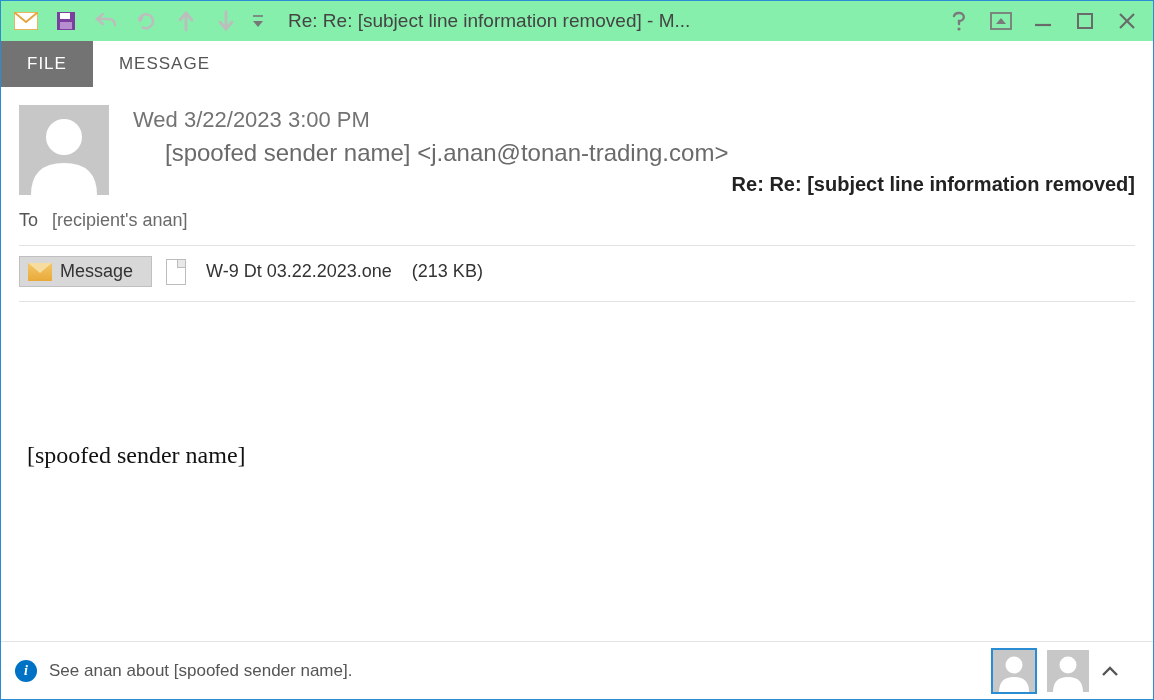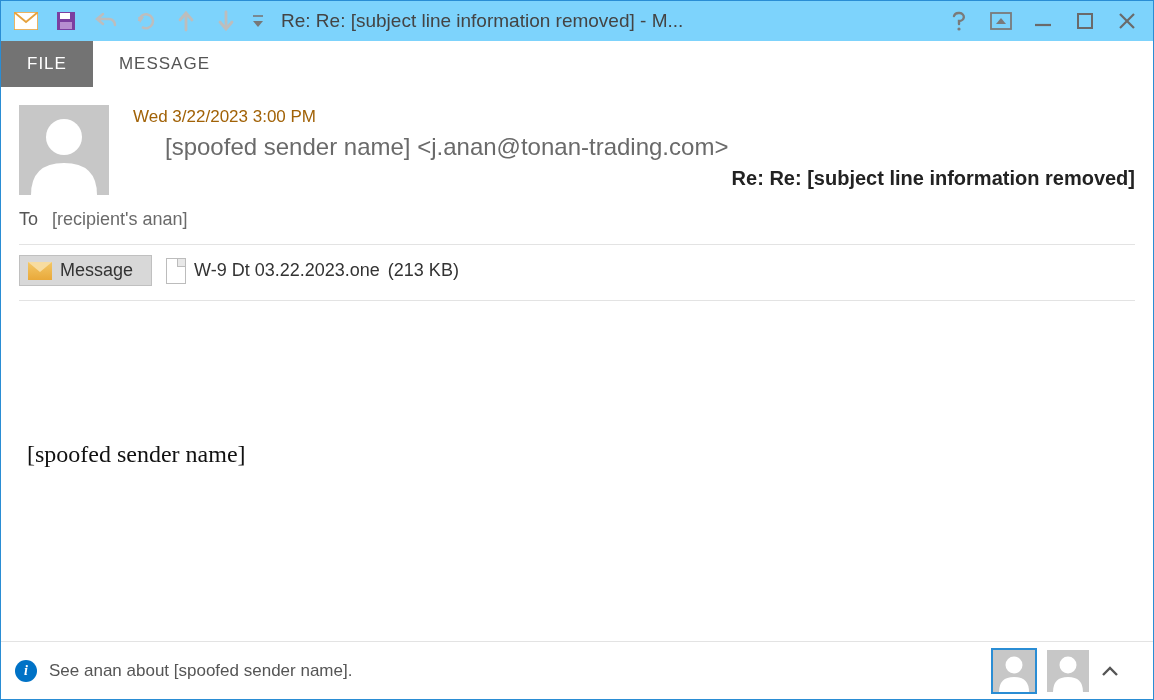--- a/index.html
+++ b/index.html
@@ -1,52 +1,52 @@
 <!DOCTYPE html>
 <html><head>
 <meta charset="utf-8">
 <style>
   * { box-sizing: border-box; margin: 0; padding: 0; }
   html, body { width: 1154px; height: 700px; overflow: hidden; font-family: "Segoe UI", Arial, sans-serif; background: #fff; }
   .window { width: 1154px; height: 700px; border: 1px solid #2a8dd4; display: flex; flex-direction: column; background: #fff; }
 
   
-  .titlebar { height: 40px; display: flex; align-items: center; padding: 0 6px; gap: 8px; background: #7dd3fc; }
+  .titlebar { height: 40px; display: flex; align-items: center; padding: 0 6px; gap: 15px; background: #86efac; }
   .qat { display: flex; align-items: center; gap: 2px; }
   .qat-btn { width: 38px; height: 34px; display: flex; align-items: center; justify-content: center; color: #7c7c7c; }
   .qat-btn.gray { color: #b9b9b9; }
   .title-text { flex: 1; font-size: 19px; color: #444; padding-left: 4px; white-space: nowrap; overflow: hidden; }
   .win-controls { display: flex; align-items: center; gap: 2px; margin-left: auto; }
   .win-btn { width: 40px; height: 34px; display: flex; align-items: center; justify-content: center; color: #6a6a6a; }
 
   
   .ribbon { height: 46px; display: flex; align-items: stretch; background: #fff; }
   .tab { padding: 0 26px; display: flex; align-items: center; font-size: 17px; letter-spacing: 1px; }
   .tab.file { background: #737373; color: #fff; }
   .tab.msg { color: #555; }
 
   
   .hdr { padding: 18px 18px 10px 18px; display: flex; gap: 24px; }
   .avatar-lg { width: 90px; height: 90px; background: #c7c7c7; display: flex; align-items: flex-end; justify-content: center; overflow: hidden; flex-shrink:0; }
   .hdr-lines { flex: 1; display: flex; flex-direction: column; gap: 6px; padding-top: 2px; }
-  .date-line { color: #a16207; font-size: 17px; }
+  .date-line { color: #737373; font-size: 22px; }
   .from-line { color: #6a6a6a; font-size: 24px; margin-left: 32px; }
   .subject-line { color: #222; font-size: 20px; font-weight: 600; text-align: right; }
 
   .to-row { padding: 4px 18px 14px 18px; display: flex; gap: 14px; align-items: baseline; font-size: 18px; color: #6a6a6a; }
   .to-label { width: auto; color:#555; }
 
   .divider { height: 1px; background: #e3e3e3; margin: 0 18px; }
 
   
   .att-row { display: flex; align-items: center; gap: 14px; padding: 10px 18px 14px 18px; }
   .msg-tab { display: flex; align-items: center; gap: 8px; background: #d8d8d8; border: 1px solid #c0c0c0; padding: 4px 18px 4px 8px; font-size: 18px; color: #333; }
   .env-icon { width: 24px; height: 18px; background: linear-gradient(#f3c766,#e9a93a); position: relative; }
   .env-icon:before { content:""; position:absolute; left:0; top:0; border-left:12px solid transparent; border-right:12px solid transparent; border-top:10px solid #f7dca0; }
-  .attachment { display: flex; align-items: center; gap: 8px; font-size: 18px; color: #333; }
+  .attachment { display: flex; align-items: center; gap: 20px; font-size: 18px; color: #333; }
   .file-icon { width: 20px; height: 26px; border: 1px solid #bcbcbc; background: #fff; position: relative; }
   .file-icon:after { content:""; position:absolute; right:0; top:0; width:7px; height:7px; background:#e8e8e8; border-left:1px solid #bcbcbc; border-bottom:1px solid #bcbcbc; }
 
   
   .body-area { flex: 1; padding: 0 26px; font-family: "Times New Roman", Georgia, serif; font-size: 24px; color: #111; display:flex; flex-direction:column; }
   .body-spacer { flex: 0 0 140px; }
   .signature { padding-bottom: 10px; }
 
   
   .footer { height: 58px; border-top: 1px solid #e3e3e3; display: flex; align-items: center; padding: 0 18px 0 14px; gap: 12px; }

